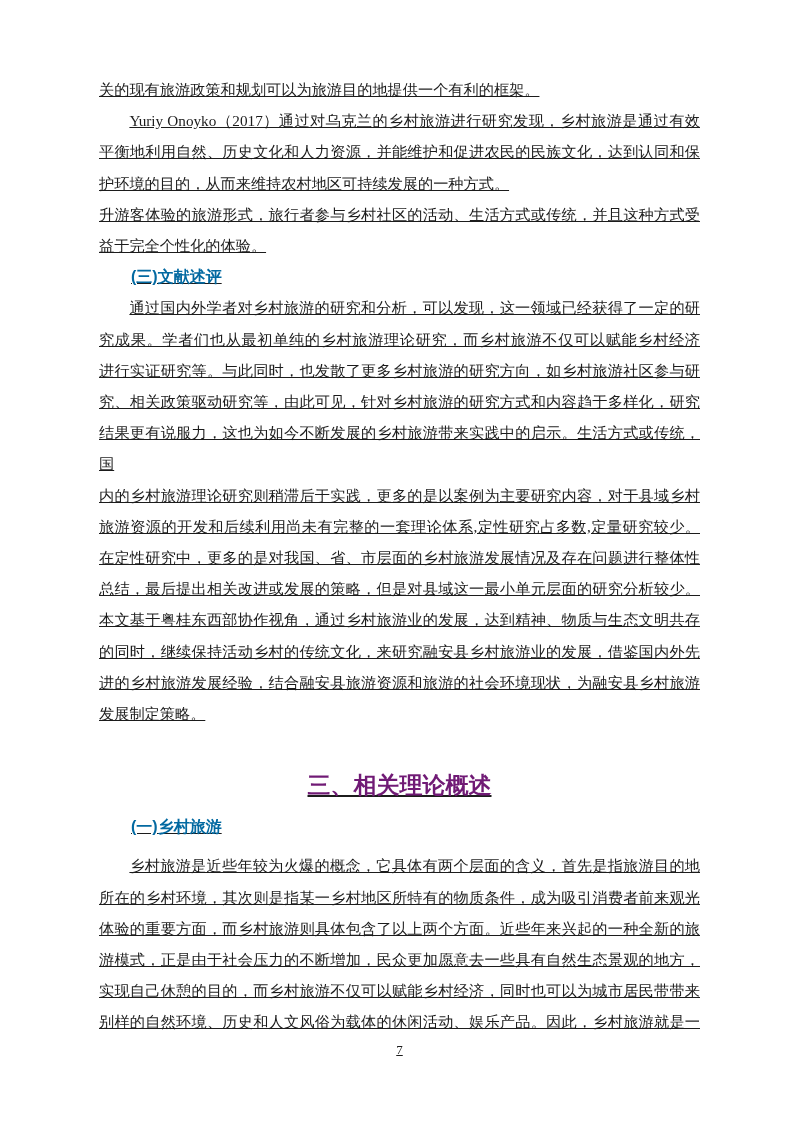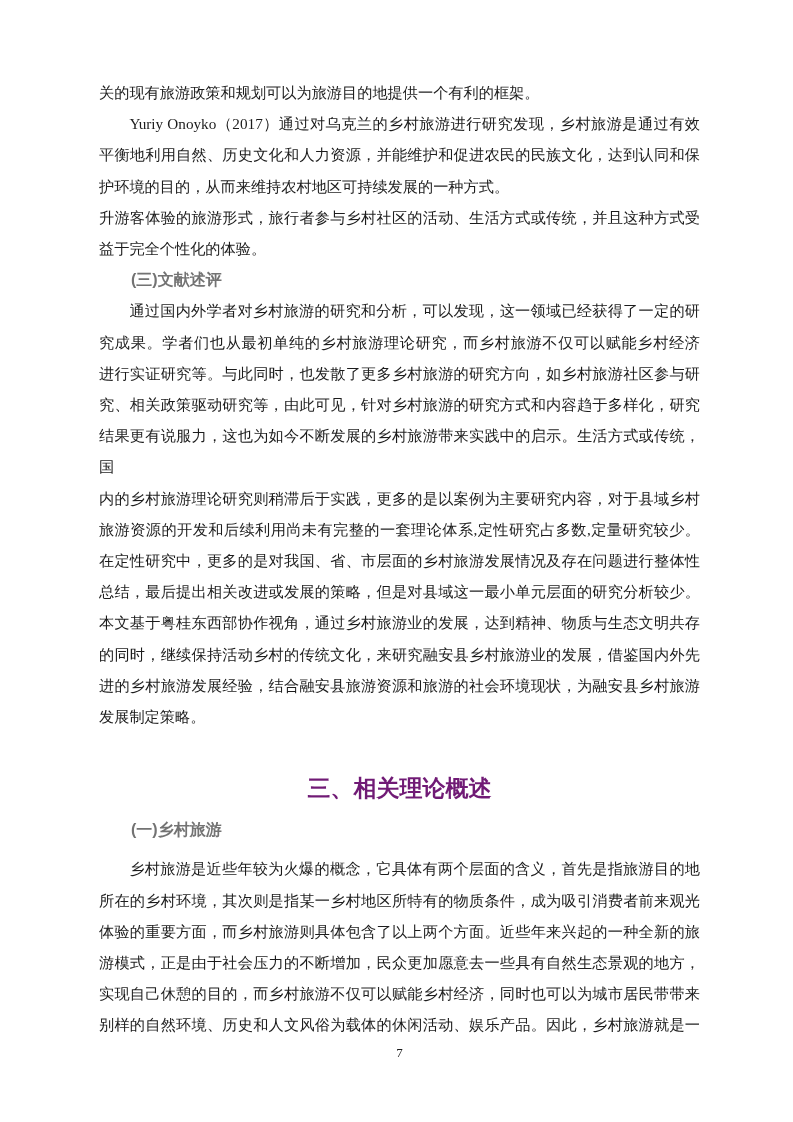--- a/index.html
+++ b/index.html
@@ -11,48 +11,49 @@
     position: relative;
     width: 793px;
     height: 1122px;
     background: #ffffff;
     overflow: hidden;
     box-sizing: border-box;
   }
   .content {
     position: absolute;
     left: 99px;
-    top: 0;
+    top: 16px;
     width: 601px;
-    padding-top: 77px;
+    padding-top: 58px;
     color: #1c1c1c;
     font-family: "Liberation Serif", "DejaVu Serif", serif;
     font-size: 15.2px;
     line-height: 31.2px;
+    text-decoration: underline;
   }
   .line {
     text-align: justify;
     text-align-last: justify;
     text-justify: inter-ideograph;
     white-space: normal;
   }
   .line.end {
     text-align-last: left;
   }
   .line.first {
     text-indent: 2em;
   }
   .sub-heading {
     margin: 0;
     font-family: "Liberation Sans", "DejaVu Sans", sans-serif;
     font-weight: bold;
     font-size: 16px;
     line-height: 31.2px;
     text-indent: 2em;
-    color: #737373;
+    color: #0369a1;
   }
   .sub-heading.rural {
     margin-top: 6px;
     margin-bottom: 8px;
   }
   .main-heading {
     margin: 36px 0 6px 0;
     font-family: "Liberation Sans", "DejaVu Sans", sans-serif;
     font-weight: bold;
     font-size: 23px;

